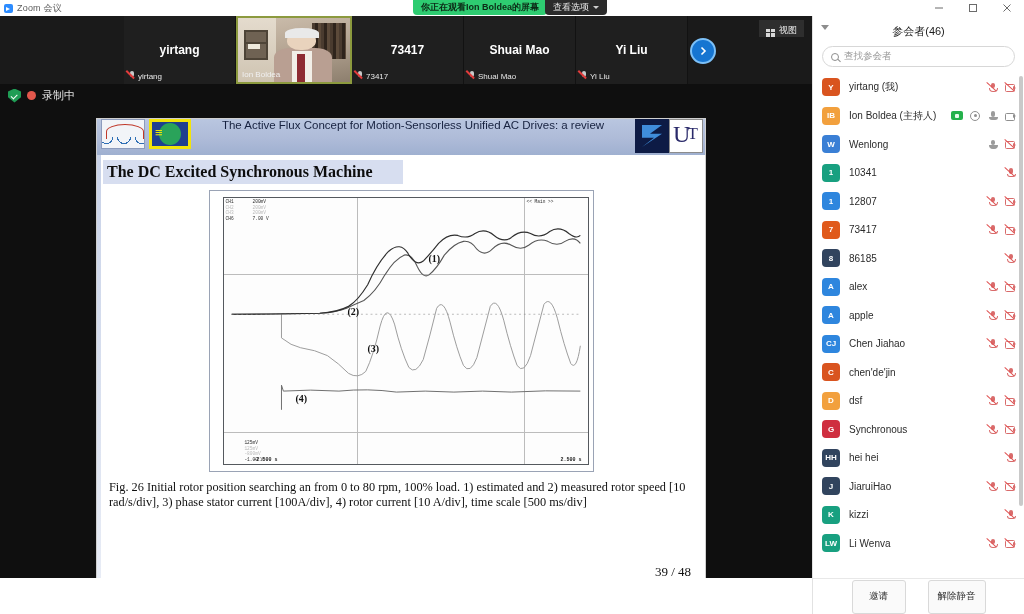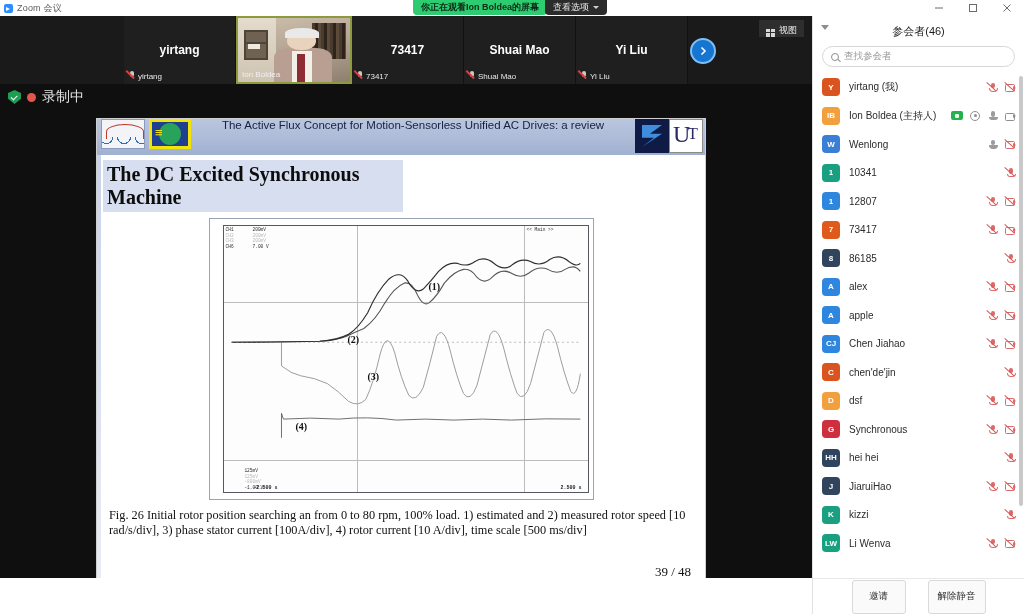--- a/index.html
+++ b/index.html
@@ -150,21 +150,21 @@
     width: 13px; height: 14px; background: #1f9d55;
     clip-path: polygon(50% 0,100% 22%,100% 62%,50% 100%,0 62%,0 22%);
     position: relative;
   }
   .shield::after {
     content: ""; position: absolute; left: 3.2px; top: 5px; width: 5px; height: 2.6px;
     border-left: 1.6px solid #fff; border-bottom: 1.6px solid #fff;
     transform: rotate(-45deg);
   }
   .recdot { width: 9px; height: 9px; border-radius: 50%; background: #e2574c; }
-  .rectext { color: #e3e3e3; font-size: 14px; }
+  .rectext { color: #e3e3e3; font-size: 11px; }
 
   
   .slide {
     position: absolute; left: 96px; top: 102px; width: 610px; height: 471px;
     background: #ffffff; border: 1px solid #cfcfcf;
   }
   .slide-band {
     position: relative; height: 36px;
     background: linear-gradient(180deg,#b9c6e0 0%,#aebbd8 55%,#9fb0d0 100%);
     display: flex; align-items: flex-start;
@@ -220,21 +220,21 @@
   }
   .logo-u::after {
     content: "T"; position: absolute; right: 4px; top: 4px;
     font-family: "Liberation Serif", serif; font-size: 17px; color: #2a2a6a;
   }
 
   .slide-title {
     margin: 5px 0 0 6px; width: 300px; padding: 3px 4px;
     background: #d7def0;
     font-family: "Liberation Serif", serif;
-    font-weight: bold; font-size: 20px; color: #0d0d0d;
+    font-weight: bold; font-size: 16px; color: #0d0d0d;
   }
 
   .figwrap {
     margin: 6px auto 0; width: 385px; height: 282px;
     background: #ffffff; border: 1px solid #9aa3b5;
     position: relative; overflow: hidden;
   }
   .scope {
     position: absolute; left: 13px; top: 6px; right: 4px; bottom: 6px;
     border: 1px solid #55595e; background: #fdfdfd;

